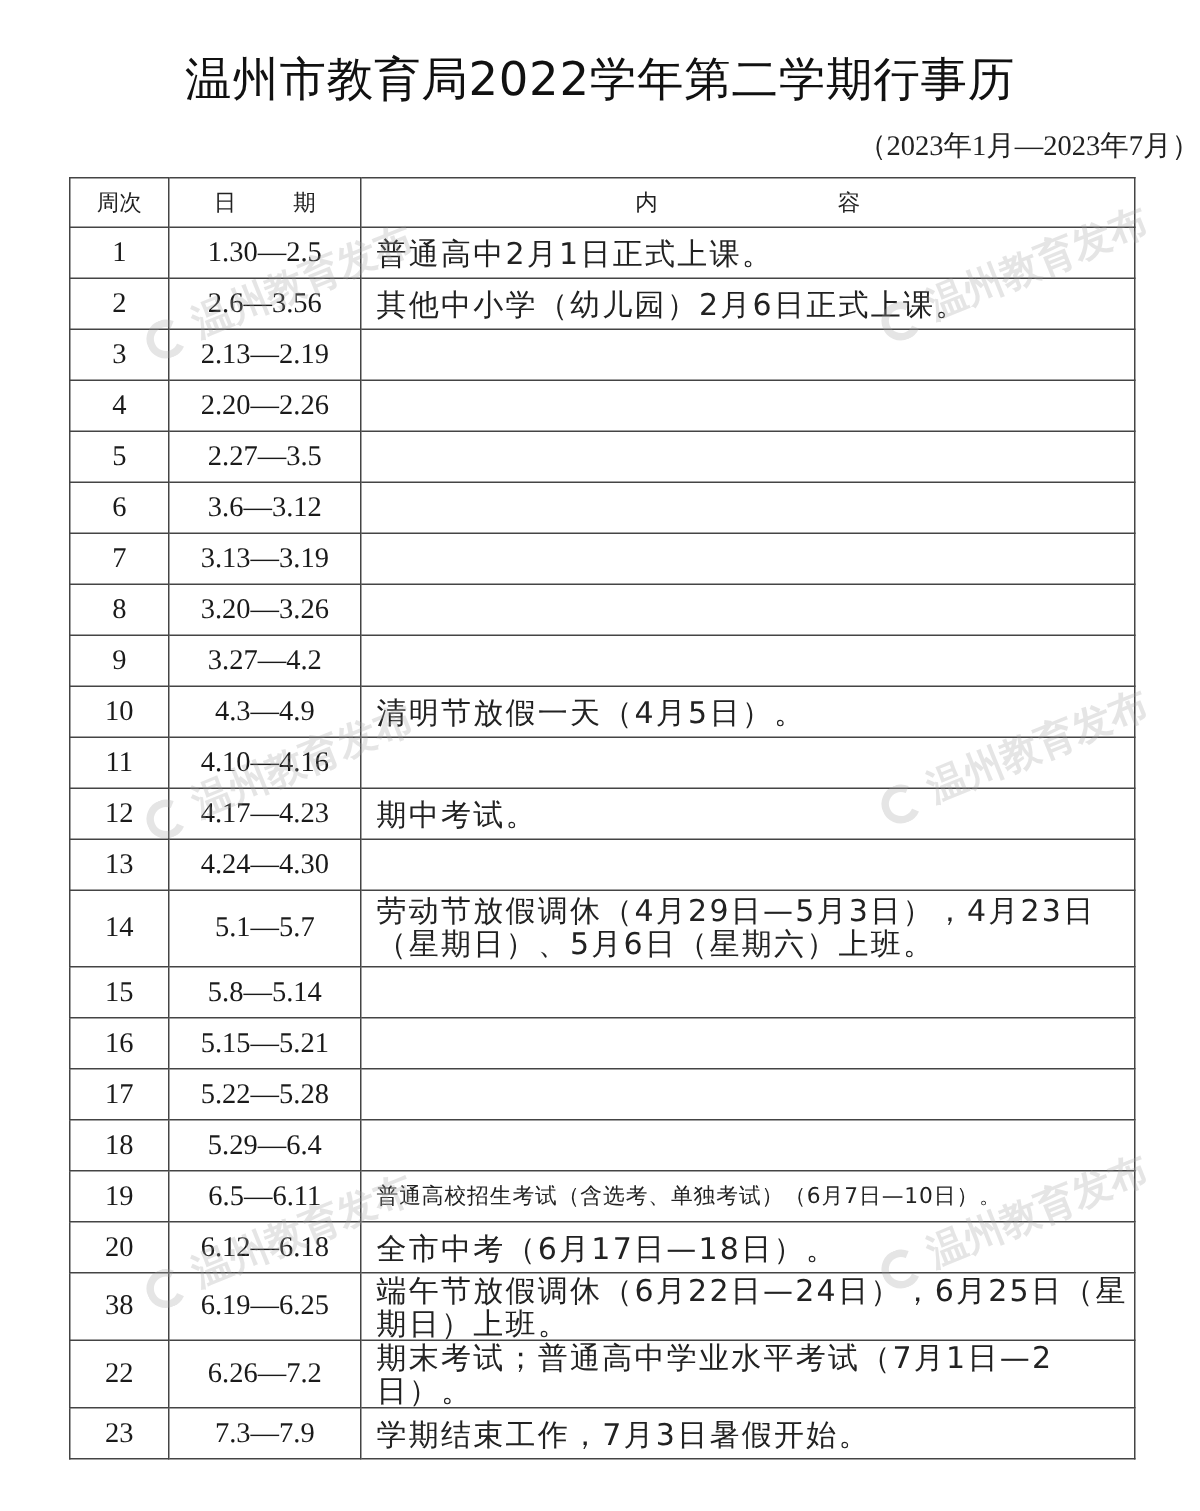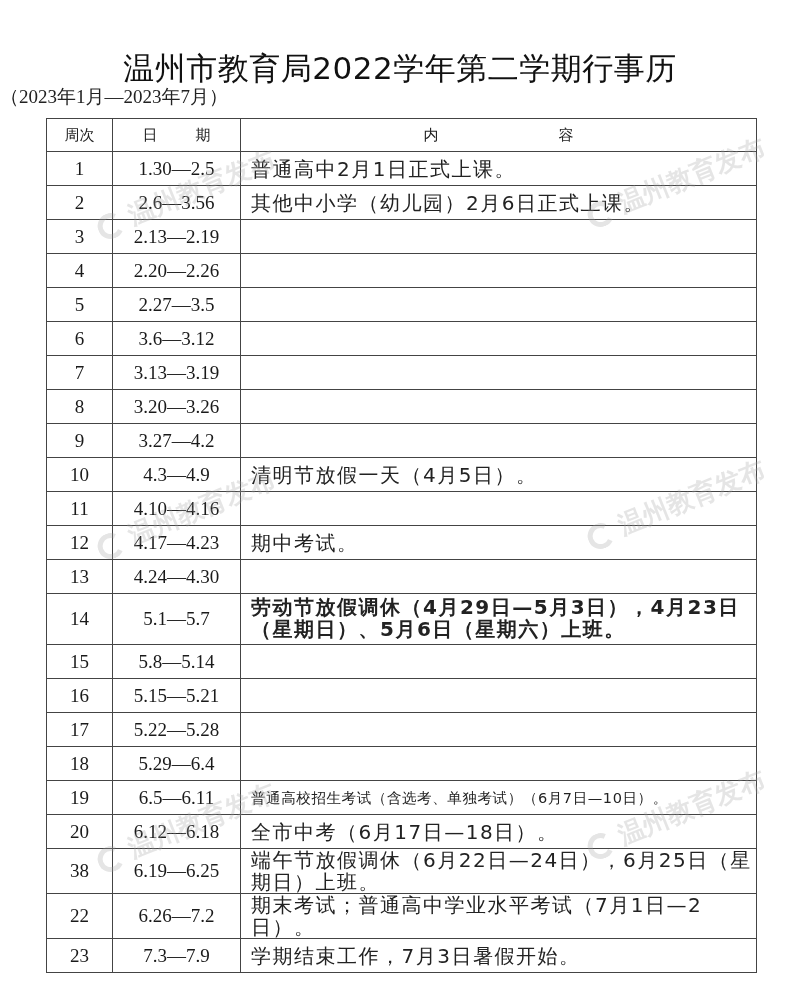--- a/index.html
+++ b/index.html
@@ -1,28 +1,28 @@
 <!DOCTYPE html>
 <html><head>
   <meta charset="utf-8">
   <style>
     html, body { margin: 0; padding: 0; background: #ffffff; }
     body { width: 800px; height: 1007px; position: relative; overflow: hidden; font-family: "DejaVu Serif", "Liberation Serif", serif; color: #1a1a1a; }
-    .title { position: absolute; top: 48px; left: 0; width: 800px; text-align: center; font-size: 31px; letter-spacing: 0.5px; color: #111; font-family: "DejaVu Sans", "Liberation Sans", sans-serif; font-weight: normal; }
-    .subtitle { position: absolute; top: 84px; left: 0; width: 800px; text-align: left; font-size: 19px; color: #222; font-family: "Liberation Serif", "DejaVu Serif", serif; }
+    .title { position: absolute; top: 32px; left: 0; width: 800px; text-align: center; font-size: 31px; letter-spacing: 0.5px; color: #111; font-family: "DejaVu Sans", "Liberation Sans", sans-serif; font-weight: normal; }
+    .subtitle { position: absolute; top: 84px; left: 0; width: 800px; text-align: right; font-size: 19px; color: #222; font-family: "Liberation Serif", "DejaVu Serif", serif; }
     table.cal { position: absolute; top: 118px; left: 46px; width: 711px; border-collapse: collapse; table-layout: fixed; }
     table.cal td, table.cal th { border: 1.3px solid #444; padding: 0; font-weight: normal; }
     table.cal th { height: 32px; font-size: 15px; font-family: "DejaVu Sans", "Liberation Sans", sans-serif; color: #222; }
     table.cal td { height: 33px; }
     col.c1 { width: 66px; }
     col.c2 { width: 128px; }
     .num, .date { text-align: center; font-family: "Liberation Serif", "DejaVu Serif", serif; font-size: 19px; color: #1a1a1a; }
     .content { text-align: left; padding-left: 10px !important; font-size: 20px; letter-spacing: 1.5px; color: #222; font-family: "DejaVu Sans", "Liberation Sans", sans-serif; line-height: 22px; vertical-align: middle; }
     tr.tall td { height: 48px; }
-    tr.tall td.content { vertical-align: top; padding-top: 2px !important; font-weight: bold; }
+    tr.tall td.content { vertical-align: top; padding-top: 2px !important; }
     .hdr-date span, .hdr-content span { display: inline-block; }
     .hdr-date .gap { width: 38px; }
     .hdr-content .gap { width: 120px; }
     .watermark { position: absolute; color: rgba(160,160,160,0.28); font-family: "DejaVu Sans", "Liberation Sans", sans-serif; font-size: 26px; font-weight: bold; transform: rotate(-22deg); transform-origin: left center; pointer-events: none; white-space: nowrap; z-index: 2; }
     .watermark .logo { display: inline-block; width: 26px; height: 26px; border-radius: 50%; border: 5px solid rgba(160,160,160,0.28); border-right-color: transparent; margin-right: 8px; vertical-align: middle; box-sizing: border-box; }
   </style>
 </head>
 <body>
 
 <div class="title">温州市教育局2022学年第二学期行事历</div>

